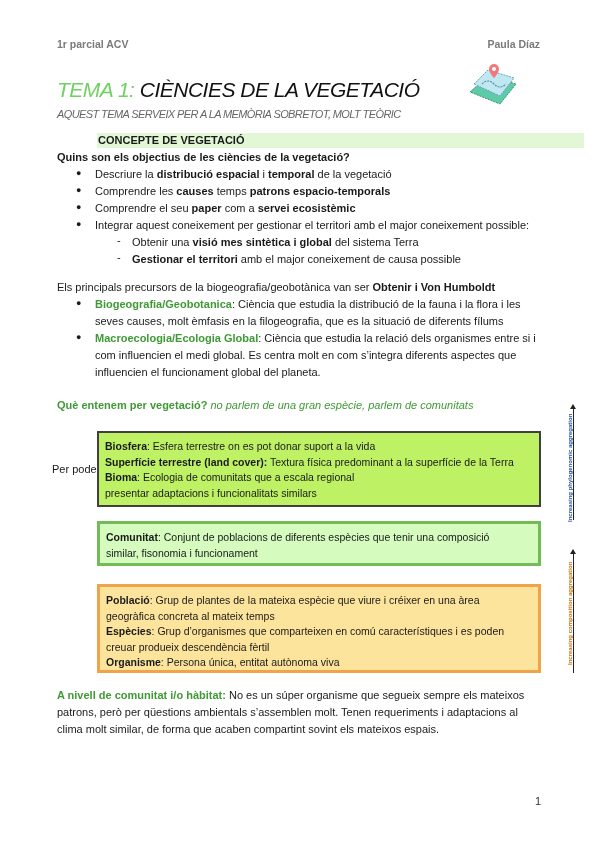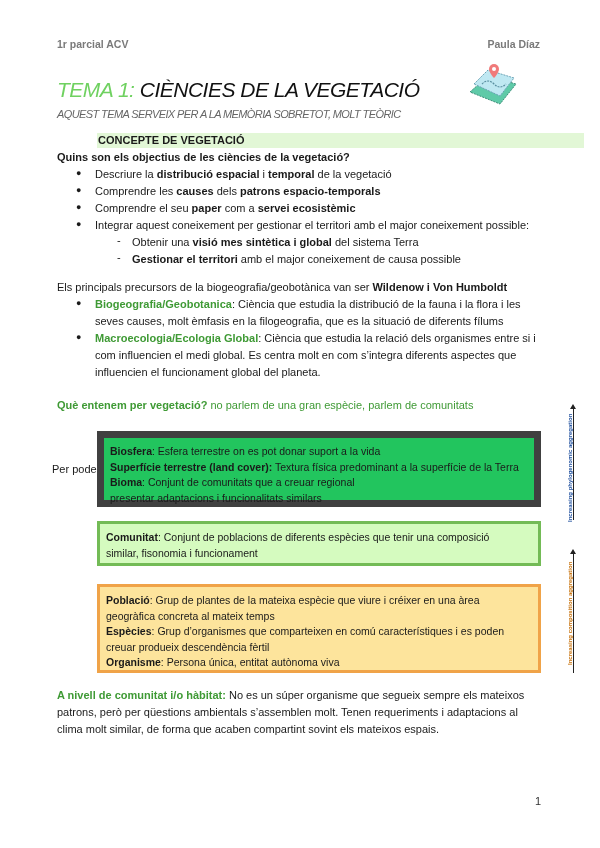--- a/index.html
+++ b/index.html
@@ -26,26 +26,26 @@
     }
     .map-icon { position: absolute; left: 464px; top: 62px; width: 60px; height: 46px; }
 
     .section-bar {
       position: absolute; left: 57px; top: 133px; width: 486px; height: 15px;
       background: #e2f7d6; font-size: 11px; font-weight: bold; line-height: 15px; padding-left: 1px; margin-left: 40px;
     }
     .txt { position: absolute; font-size: 11px; line-height: 16px; white-space: nowrap; }
     .b { font-weight: bold; }
     .green { color: #3f9a35; font-weight: bold; }
-    .greenit { color: #3f9a35; }
+    .greenit { color: #3f9a35; font-style: italic; }
     .bullet { position: absolute; font-size: 9px; }
     .dash { position: absolute; font-size: 11px; }
 
     .box { position: absolute; box-sizing: border-box; font-size: 10.5px; line-height: 15.5px; padding: 6px 0 0 6px; white-space: nowrap; }
-    .box-cyan { left: 97px; top: 431px; width: 444px; height: 76px; background: #22c55e; border: 7px solid #404040; }
+    .box-cyan { left: 97px; top: 431px; width: 444px; height: 76px; background: #bef264; border: 2px solid #404040; }
     .box-green { left: 97px; top: 521px; width: 444px; height: 45px; background: #d5fbbf; border: 3px solid #73bb56; }
     .box-orange { left: 97px; top: 584px; width: 444px; height: 89px; background: #fde49c; border: 3px solid #f0a348; }
 
     .side-label { position: absolute; font-size: 6px; font-weight: bold; white-space: nowrap; transform-origin: left top; transform: rotate(-90deg); }
     .side-blue { color: #1f4f9e; left: 567px; top: 522px; }
     .side-orange { color: #c8730e; left: 567px; top: 665px; }
     .axis-line { position: absolute; width: 1px; background: #222; }
     .arrow-head { position: absolute; width: 0; height: 0; border-left: 3px solid transparent; border-right: 3px solid transparent; border-bottom: 5px solid #222; }
 
     .page-num { position: absolute; left: 535px; top: 795px; font-size: 11px; color: #333; }
@@ -71,40 +71,40 @@
 
 <div class="section-bar">CONCEPTE DE VEGETACIÓ</div>
 <div class="txt b" style="left:57px; top:149px;">Quins son els objectius de les ciències de la vegetació?</div>
 
 <span class="bullet" style="left:76px; top:168px;">●</span>
 <div class="txt" style="left:95px; top:166px;">
   <span>Descriure la </span><b>distribució espacial</b><span> i </span><b>temporal</b><span> de la vegetació</span>
 </div>
 <span class="bullet" style="left:76px; top:185px;">●</span>
 <div class="txt" style="left:95px; top:183px;">
-  <span>Comprendre les </span><b>causes</b><span> dels </span><b>patrons espacio-temporals</b><span></span>
+  <span>Comprendre les </span><b>causes</b><span> temps </span><b>patrons espacio-temporals</b><span></span>
 </div>
 <span class="bullet" style="left:76px; top:202px;">●</span>
 <div class="txt" style="left:95px; top:200px;">
   <span>Comprendre el seu </span><b>paper</b><span> com a </span><b>servei ecosistèmic</b><span></span>
 </div>
 <span class="bullet" style="left:76px; top:219px;">●</span>
 <div class="txt" style="left:95px; top:217px;">Integrar aquest coneixement per gestionar el territori amb el major coneixement possible:</div>
 
 <span class="dash" style="left:117px; top:234px;">-</span>
 <div class="txt" style="left:132px; top:234px;">
   <span>Obtenir una </span><b>visió mes sintètica i global</b><span> del sistema Terra</span>
 </div>
 <span class="dash" style="left:117px; top:251px;">-</span>
 <div class="txt" style="left:132px; top:251px;">
   <b>Gestionar el territori</b><span> amb el major coneixement de causa possible</span>
 </div>
 
 <div class="txt" style="left:57px; top:279px;">
-  <span>Els principals precursors de la biogeografia/geobotànica van ser </span><b>Wildenow i Von Humboldt</b>
+  <span>Els principals precursors de la biogeografia/geobotànica van ser </span><b>Obtenir i Von Humboldt</b>
 </div>
 <span class="bullet" style="left:76px; top:298px;">●</span>
 <div class="txt" style="left:95px; top:296px;">
   <span class="green">Biogeografia/Geobotanica</span><span>: Ciència que estudia la distribució de la fauna i la flora i les</span>
 </div>
 <div class="txt" style="left:95px; top:313px;">seves causes, molt èmfasis en la filogeografia, que es la situació de diferents fílums</div>
 <span class="bullet" style="left:76px; top:332px;">●</span>
 <div class="txt" style="left:95px; top:330px;">
   <span class="green">Macroecologia/Ecologia Global</span><span>: Ciència que estudia la relació dels organismes entre si i</span>
 </div>
@@ -114,21 +114,21 @@
 <div class="txt" style="left:57px; top:397px;">
   <span class="green">Què entenem per vegetació?</span><span class="greenit"> no parlem de una gran espècie, parlem de comunitats</span>
 </div>
 <div class="txt" style="left:52px; top:413px;margin-top:48px;">
   <span>Per poder explicar la vegetació ca entrar en detall amb la </span><b>jerarquia de la vida:</b>
 </div>
 
 <div class="box box-cyan">
   <div><b>Biosfera</b><span>: Esfera terrestre on es pot donar suport a la vida</span></div>
   <div><b>Superfície terrestre (land cover):</b><span> Textura física predominant a la superfície de la Terra</span></div>
-  <div><b>Bioma</b><span>: Conjunt de comunitats que a creuar regional</span></div>
+  <div><b>Bioma</b><span>: Ecologia de comunitats que a escala regional</span></div>
   <div><span>presentar adaptacions i funcionalitats similars</span></div>
 </div>
 
 <div class="box box-green">
   <div><b>Comunitat</b><span>: Conjunt de poblacions de diferents espècies que tenir una composició</span></div>
   <div><span>similar, fisonomia i funcionament</span></div>
 </div>
 
 <div class="box box-orange">
   <div><b>Població</b><span>: Grup de plantes de la mateixa espècie que viure i créixer en una àrea</span></div>

